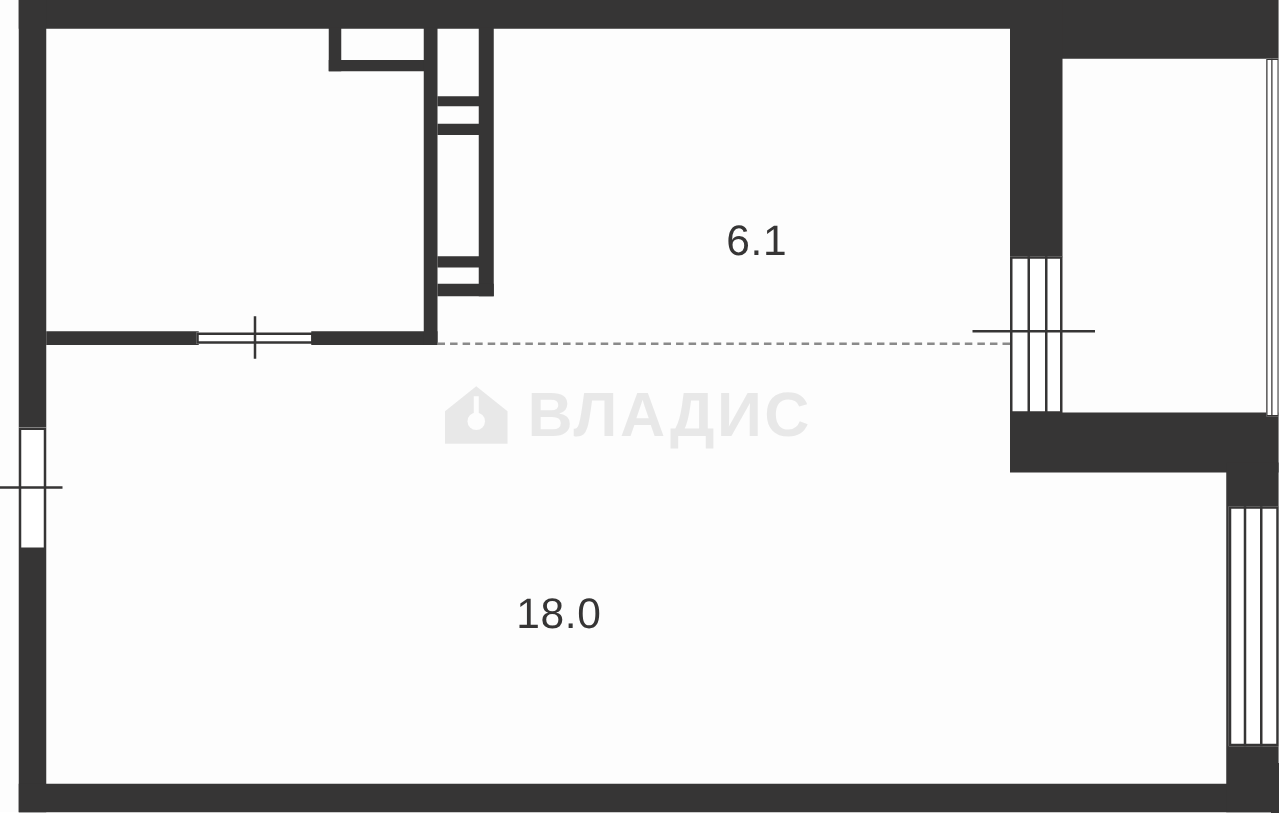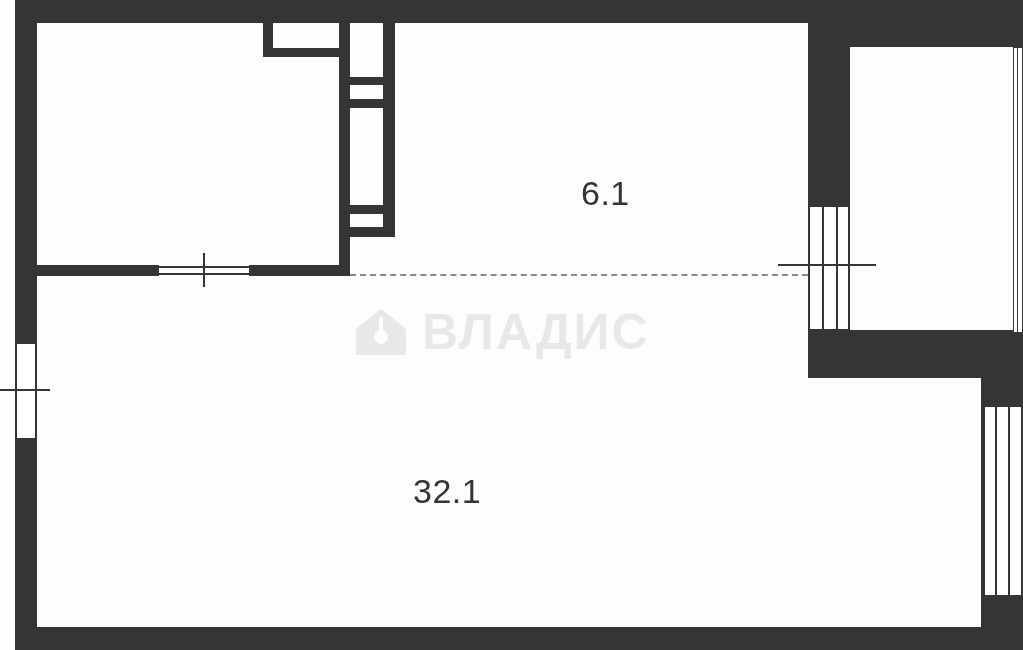--- a/index.html
+++ b/index.html
@@ -124,15 +124,15 @@
   <div class="watermark">
     <svg width="58" height="50" viewBox="0 0 58 50">
       <path d="M4 22 L29 2 L54 22 L54 48 L4 48 Z" fill="#222"></path>
       <circle cx="29" cy="30" r="7" fill="#fff"></circle>
       <rect x="27" y="10" width="4" height="14" fill="#fff"></rect>
     </svg>
     <span class="watermark-text">ВЛАДИС</span>
   </div>
 
   <span class="label area" style="left:581px; top:176px;">6.1</span>
-  <span class="label area" style="left:413px; top:474px;">32.1</span>
+  <span class="label area" style="left:413px; top:474px;">18.0</span>
 
 </div>
 
 </body></html>

